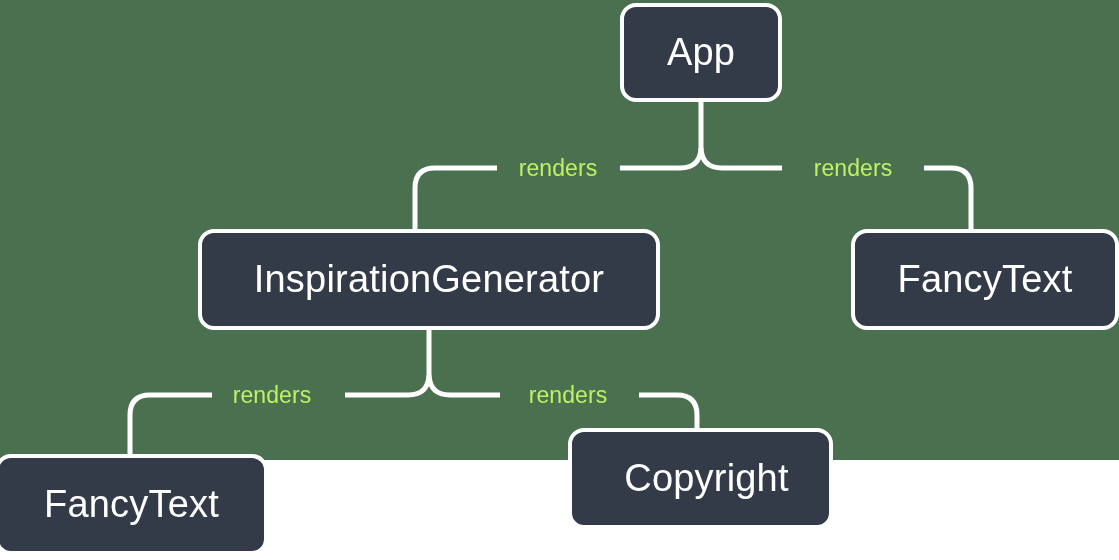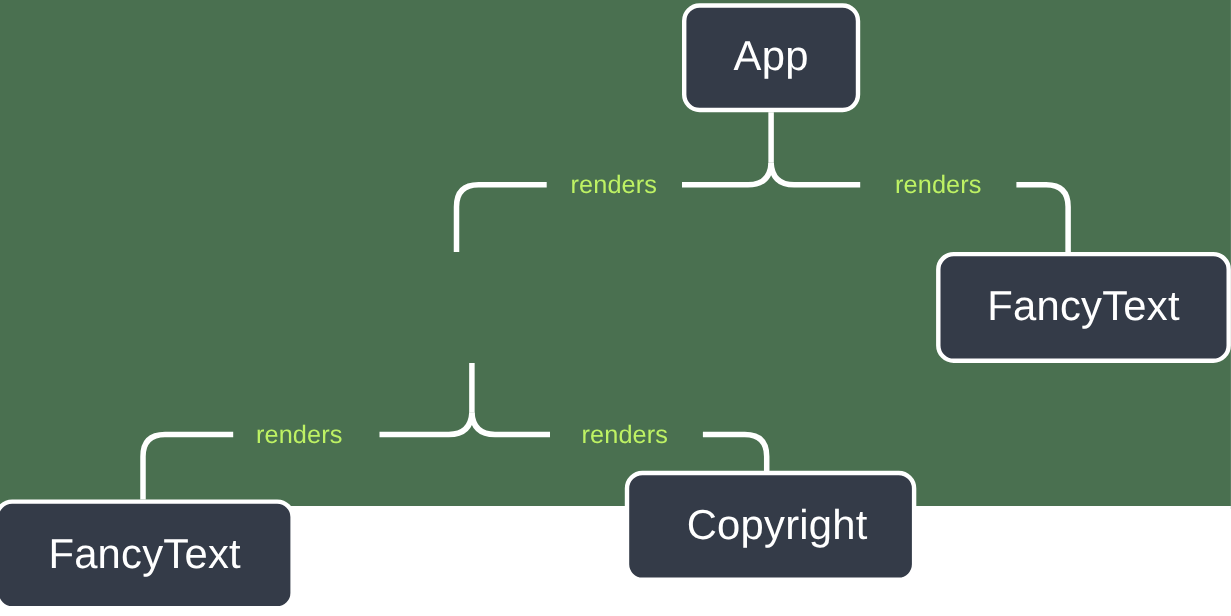--- a/index.html
+++ b/index.html
@@ -86,20 +86,23 @@
 
       <path d="M 429 375 Q 430 395 450 395 L 500 395"></path>
       <path d="M 639 395 L 677 395 Q 697 395 697 415 L 697 454"></path>
     </g>
   </svg>
 
   <div class="node" id="node-app">
     <span>App</span>
   </div>
 
+  <div class="node" id="node-inspgen">
+    <span>InspirationGenerator</span>
+  </div>
 
   <div class="node" id="node-fancy-right">
     <span>FancyText</span>
   </div>
 
   <div class="node" id="node-fancy-left">
     <span>FancyText</span>
   </div>
 
   <div class="node" id="node-copyright">

